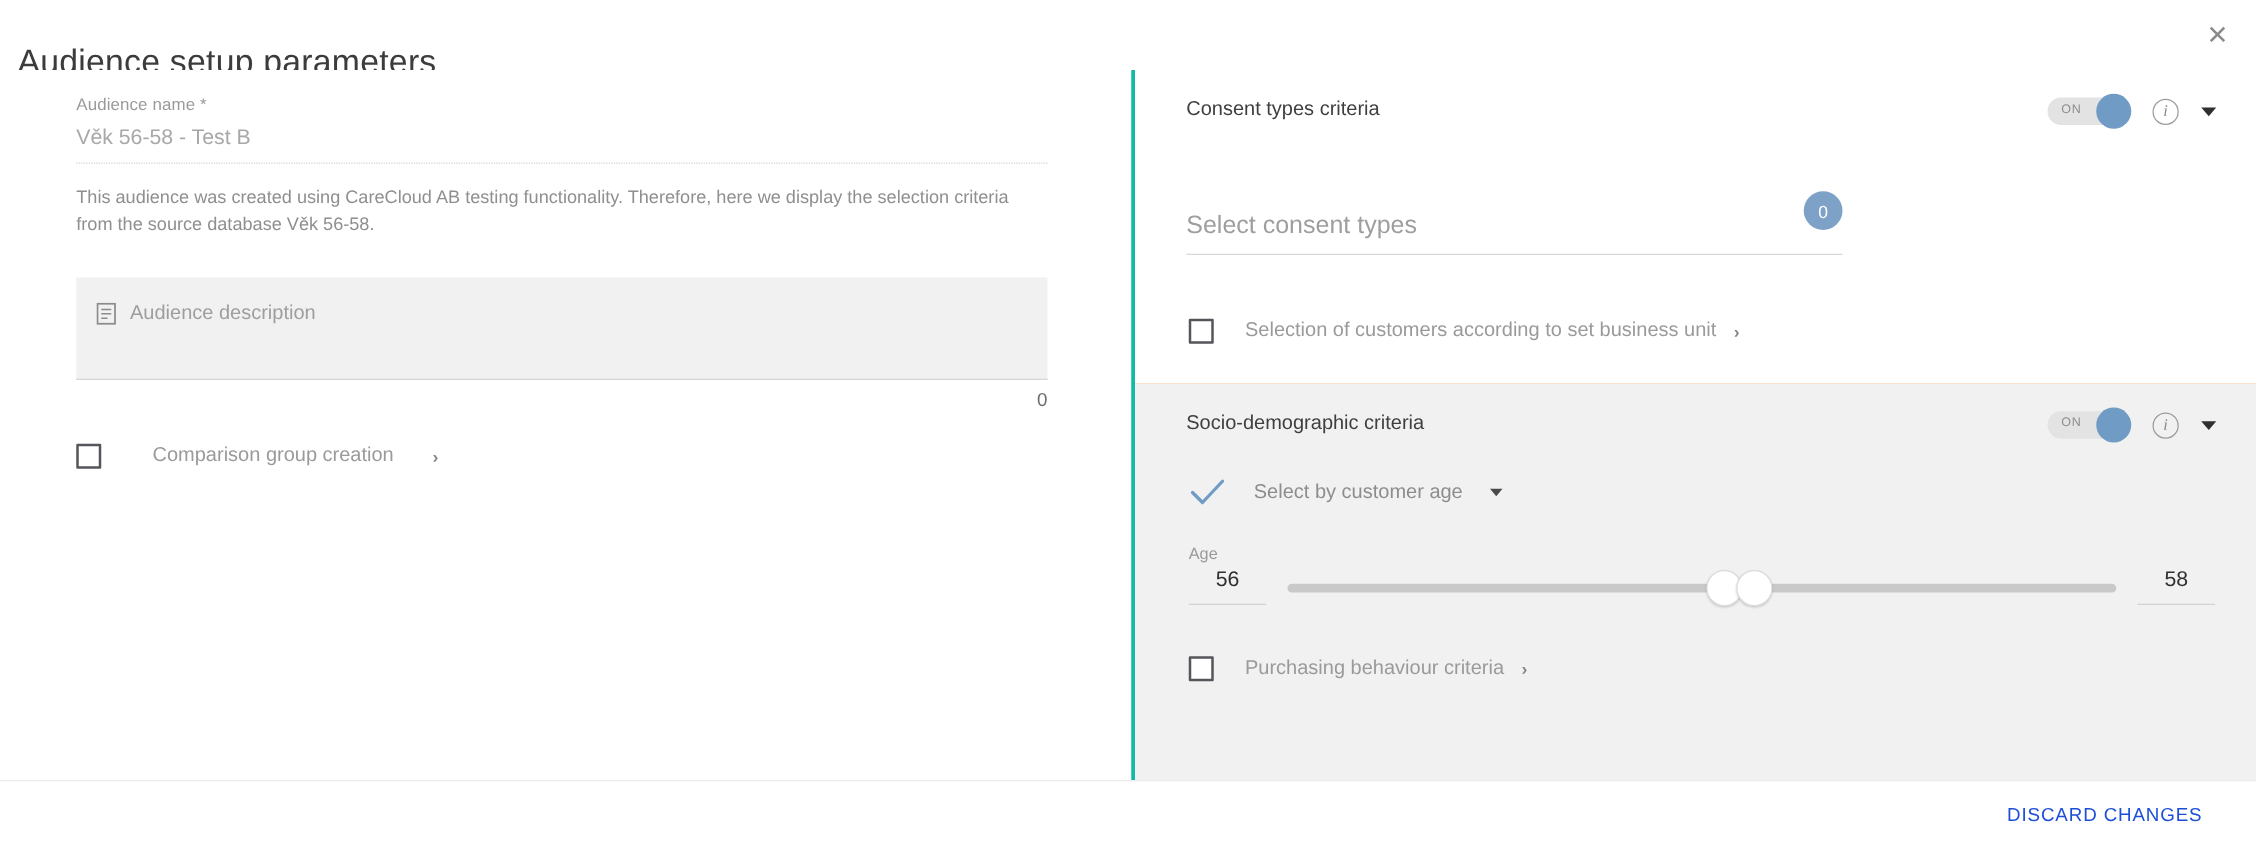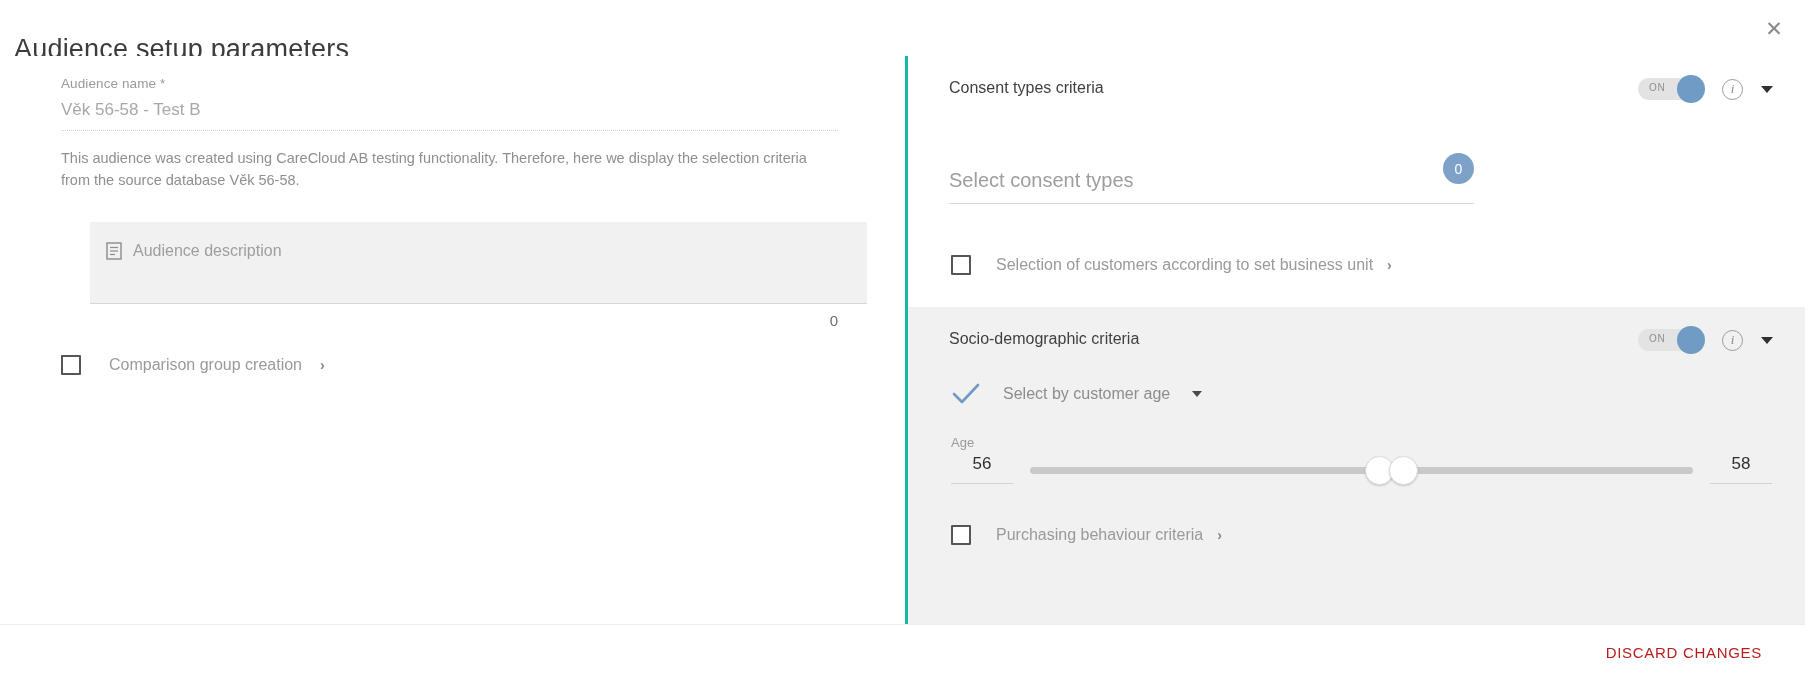--- a/index.html
+++ b/index.html
@@ -51,32 +51,31 @@
     border-bottom: 1px dotted #d2d2d2;
   }
   .helper-text {
     margin-top: 16px; font-size: 14.5px; line-height: 1.55;
     color: #8f8f8f; width: 760px;
   }
   .desc-box {
     margin-top: 30px; width: 777px; height: 82px;
     background: #f1f1f1; border-bottom: 1px solid #d6d6d6;
     position: relative;
-    margin-left: 29px;
   }
   .desc-inner { position: absolute; left: 16px; top: 20px; display: flex; align-items: center; gap: 11px; }
   .desc-placeholder { font-size: 16px; color: #9e9e9e; }
   .doc-icon { display:block; }
   .char-counter {
     margin-top: 8px; width: 777px; text-align: right;
     font-size: 15px; color: #6e6e6e;
   }
 
   .checkrow {
-    display: flex; align-items: center; gap: 4px;
+    display: flex; align-items: center; gap: 17px;
     margin-top: 26px;
   }
   .cbox {
     width: 20px; height: 20px; border: 2px solid #55555b; background: #fff;
     border-radius: 1px; flex: none; cursor: pointer;
   }
   .checkrow .cb-label {
     margin-left: 24px; font-size: 16px; color: #9a9a9a;
   }
   .chev-right {
@@ -184,21 +183,21 @@
 
   
   .footer {
     position: absolute; left: 0; right: 0; bottom: 0; height: 56px;
     background: #fff; border-top: 1px solid #ececec;
     display: flex; align-items: center; justify-content: flex-end;
     padding-right: 33px;
   }
   .discard-btn {
     background: transparent; border: none; cursor: pointer;
-    font-size: 15px; letter-spacing: .7px; color: #b91c1c;
+    font-size: 15px; letter-spacing: .7px; color: #1d4ed8;
     font-family: "Liberation Sans", sans-serif; padding: 8px 10px;
   }
 </style>
 </head>
 <body>
 
 <div class="page">
 
   <div class="dialog-title">Audience setup parameters</div>
   <button class="close-btn">✕</button>

